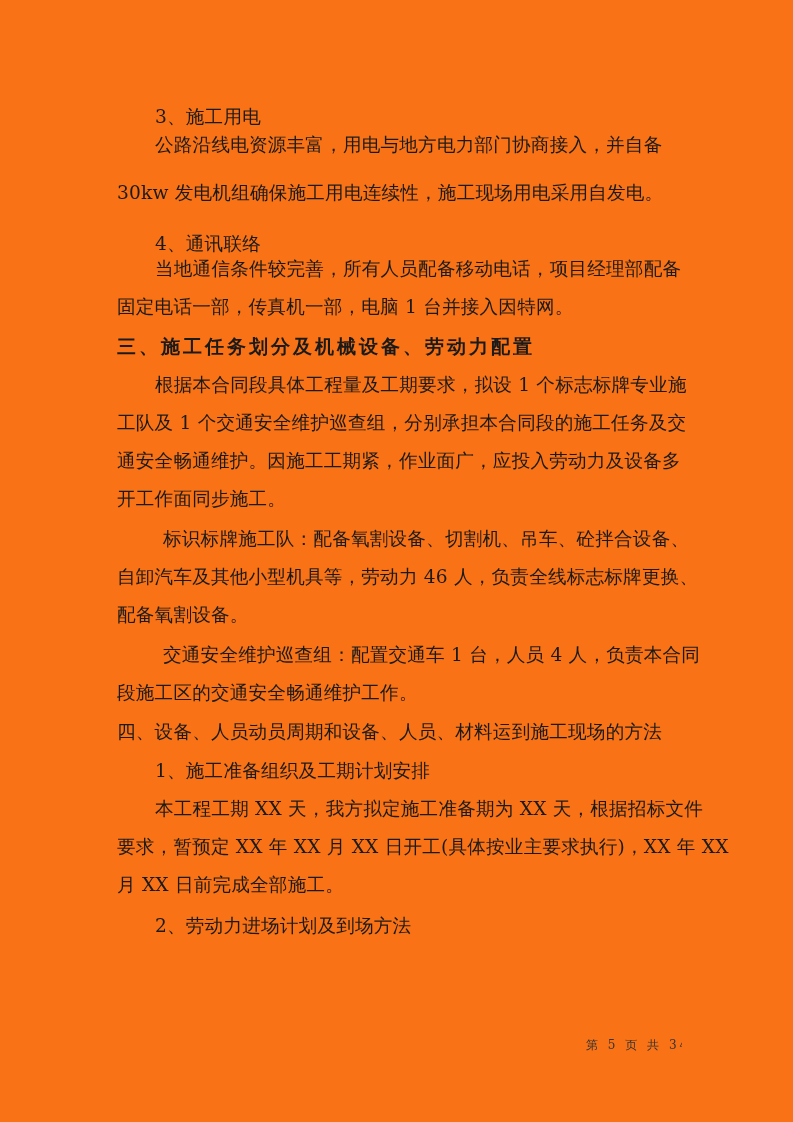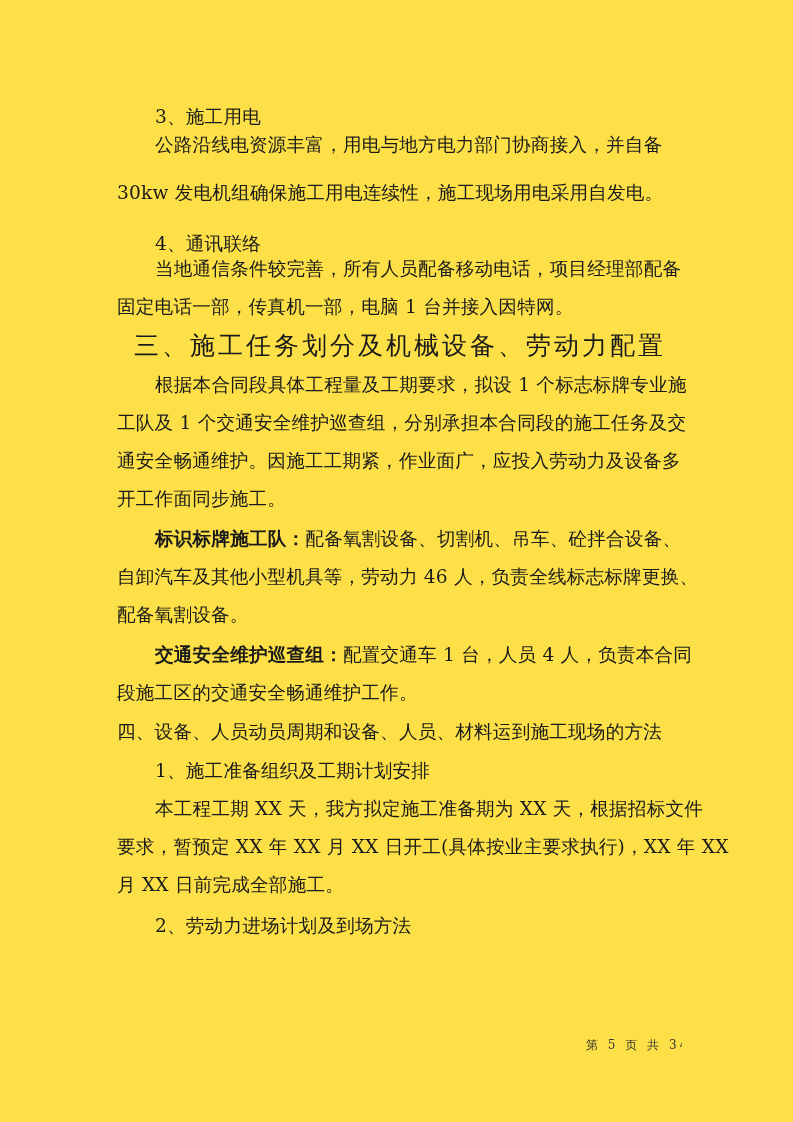--- a/index.html
+++ b/index.html
@@ -13,47 +13,46 @@
       position: relative;
       overflow: hidden;
       font-family: "DejaVu Serif", "Liberation Serif", serif;
       color: #1a1a1a;
     }
     .page {
       position: absolute;
       left: 0; top: 0;
       width: 793px;
       height: 1122px;
-      background: #fde047;
+      background: #f97316;
     }
     .content {
       position: absolute;
       left: 117px;
       top: 98px;
       width: 566px;
     }
     .line {
       position: absolute;
       left: 0;
       height: 38px;
       line-height: 38px;
       font-size: 18.6px;
       white-space: nowrap;
       letter-spacing: 0.2px;
     }
     .indent { left: 38px; }
     .center-heading {
       left: 0;
       width: 566px;
-      text-align: center;
-      font-weight: normal;
-      font-size: 25px;
+      font-weight: bold;
+      font-size: 19px;
       letter-spacing: 3px;
     }
-    .bold-lead { font-weight: bold; }
+    .bold-lead { font-weight: normal; margin-left: 8px; }
     .footer {
       position: absolute;
       top: 1037px;
       left: 586px;
       font-size: 12px;
       letter-spacing: 3px;
       color: #333;
       white-space: nowrap;
       width: 96px;
       overflow: hidden;

